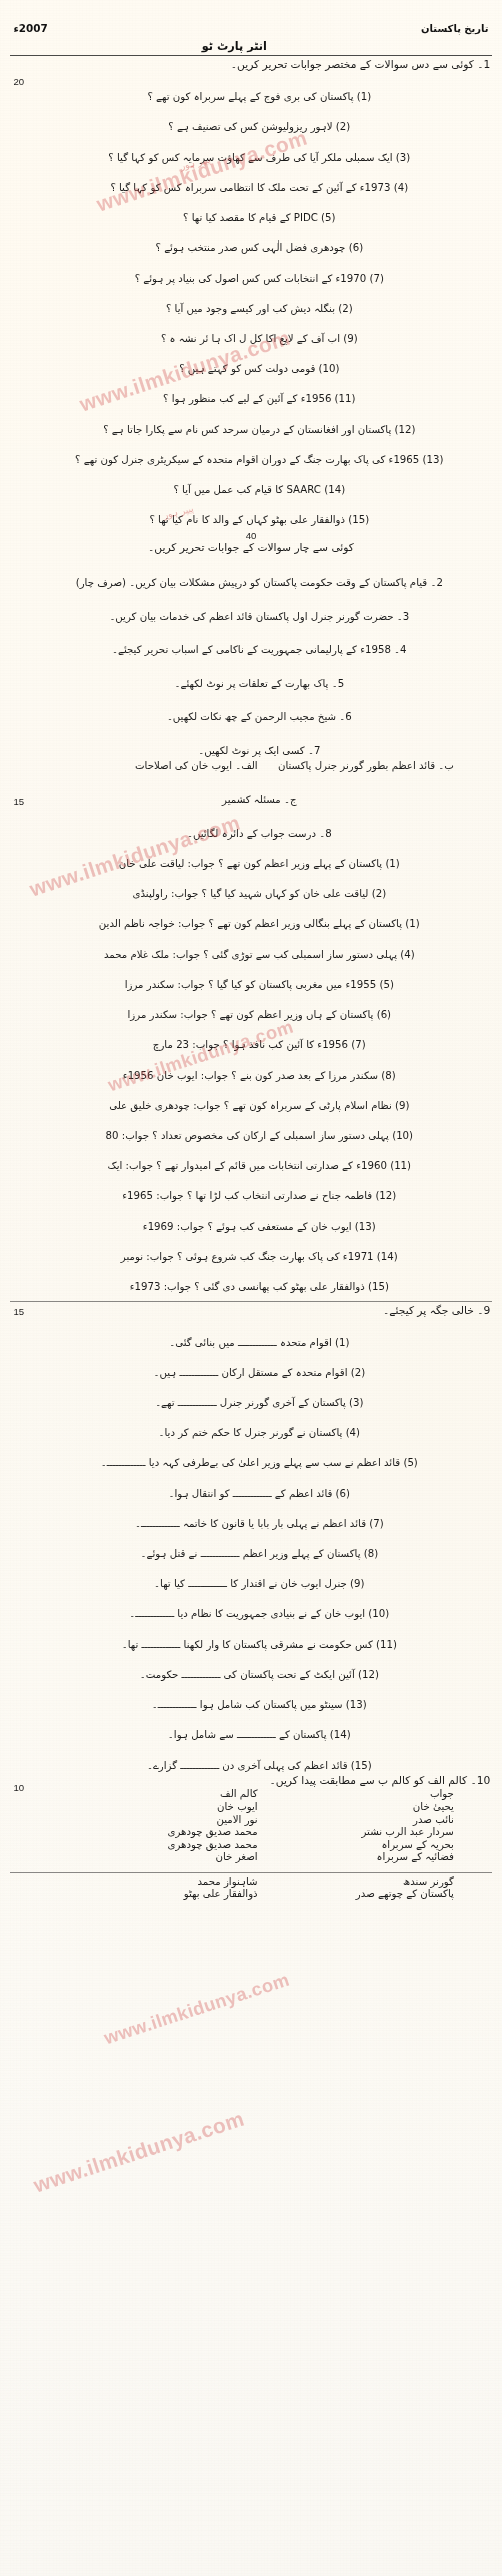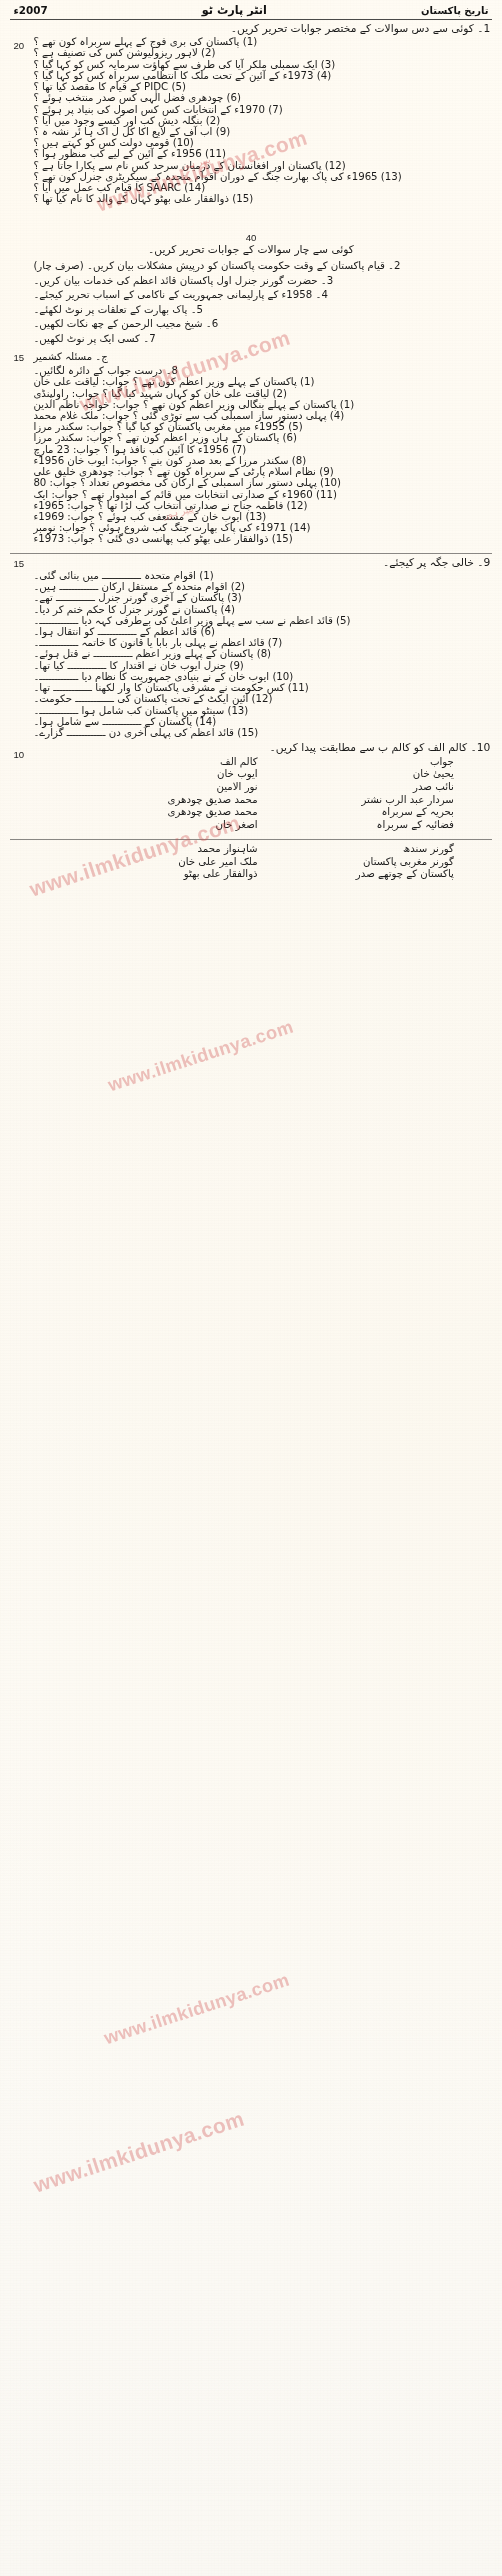--- a/index.html
+++ b/index.html
@@ -64,20 +64,21 @@
     font-size: 10px;
     font-weight: 700;
     color: #111;
     letter-spacing: 0.2px;
   }
   .hdr .mid {
     direction: rtl;
     font-size: 11.3px;
     font-weight: 700;
     color: #111;
+    margin-top: 36px;
   }
   .hdr .yr {
     direction: rtl;
     font-size: 10.4px;
     font-weight: 700;
     color: #111;
   }
   .rule {
     height: 0.8px;
     background: #2a2a2a;
@@ -97,31 +98,31 @@
 
   .q {
     direction: rtl;
     text-align: right;
     font-size: 10.7px;
     line-height: 1.12;
     padding: 0.8px 3.3px 0.8px 25px;
   }
   .sub {
     direction: rtl;
-    text-align: left;
+    text-align: center;
     font-size: 10.2px;
     line-height: 1.1;
     padding: 0 8.4px 0 25px;
+    margin-top: 19px;
   }
   .centered-mark {
     text-align: center;
     font-size: 9.6px;
     font-family: "Liberation Sans", sans-serif;
     padding: 0.8px 0;
-    margin-top: 23px;
   }
   .match-row {
     display: flex;
     flex-direction: row-reverse;
     direction: rtl;
     font-size: 10.2px;
     padding: 0.8px 11.7px 0.8px 25px;
   }
   .match-row .c1 { width: 50%; text-align: right; }
   .match-row .c2 { width: 50%; text-align: right; padding-right: 28px; }
@@ -207,20 +208,24 @@
   <div class="spacer4"></div>
   <div class="sub">4۔ 1958ء کے پارلیمانی جمہوریت کے ناکامی کے اسباب تحریر کیجئے۔</div>
   <div class="spacer4"></div>
   <div class="sub">5۔ پاک بھارت کے تعلقات پر نوٹ لکھئے۔</div>
   <div class="spacer4"></div>
   <div class="sub">6۔ شیخ مجیب الرحمن کے چھ نکات لکھیں۔</div>
   <div class="spacer4"></div>
   <div class="sub">7۔ کسی ایک پر نوٹ لکھیں۔</div>
   <div class="spacer4"></div>
 
+  <div class="match-row">
+    <div class="c1">الف۔ ایوب خان کی اصلاحات</div>
+    <div class="c2">ب۔ قائد اعظم بطور گورنر جنرل پاکستان</div>
+  </div>
   <div class="spacer4"></div>
 
   <div style="position:relative;">
     <div class="marks" style="top:1.7px;">15</div>
     <div class="sub">ج۔ مسئلہ کشمیر</div>
   </div>
   <div class="spacer4"></div>
   <div class="sub">8۔ درست جواب کے دائرہ لگائیں۔</div>
 
   <div class="sub">(1) پاکستان کے پہلے وزیر اعظم کون تھے ؟ جواب: لیاقت علی خان</div>
@@ -297,24 +302,20 @@
   </div>
 
   <div class="spacer8"></div>
   <div class="rule light"></div>
 
   <div class="match-row">
     <div class="c1">شاہنواز محمد</div>
     <div class="c2">گورنر سندھ</div>
   </div>
   <div class="match-row">
-    <div class="c1">ملک امیر علی خان</div>
-    <div class="c2">گورنر مغربی پاکستان</div>
-  </div>
-  <div class="match-row">
     <div class="c1">ذوالفقار علی بھٹو</div>
     <div class="c2">پاکستان کے چوتھے صدر</div>
   </div>
 
 </div>
 
 <div class="wm wm1">www.ilmkidunya.com</div>
 <div class="wm wm2">www.ilmkidunya.com</div>
 <div class="wm wm3">www.ilmkidunya.com</div>
 <div class="wm wm4">www.ilmkidunya.com</div>

